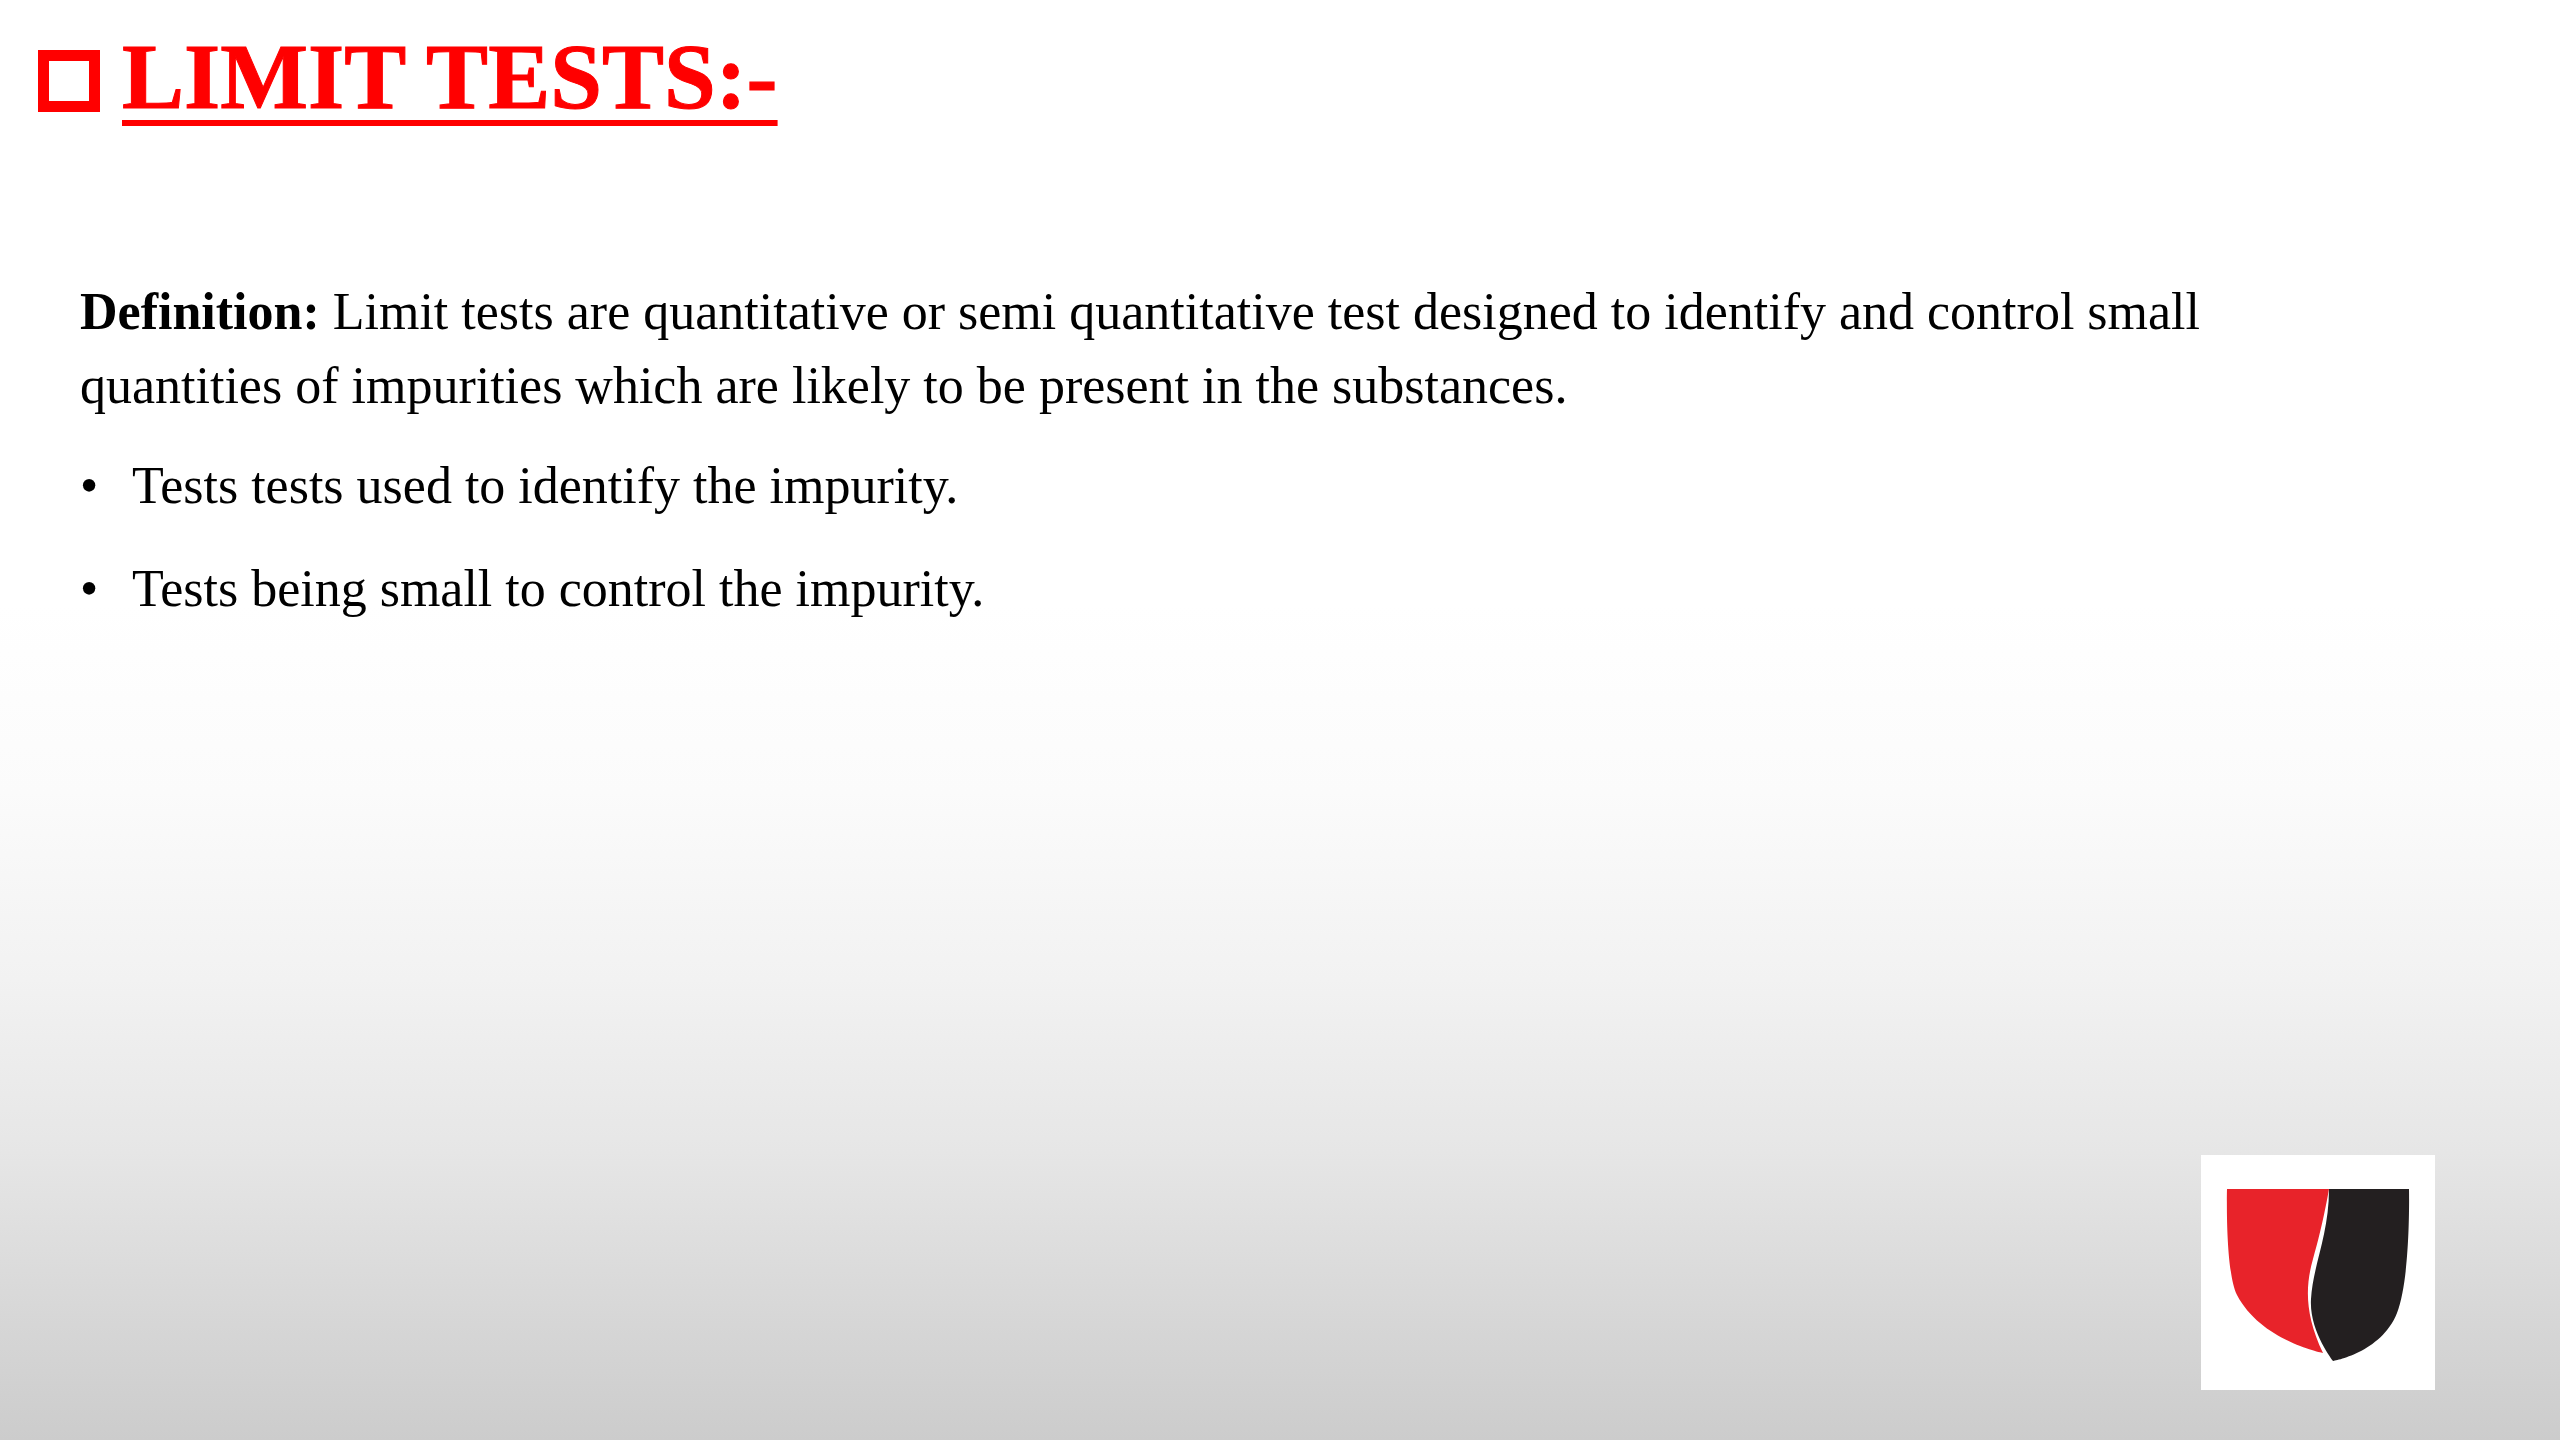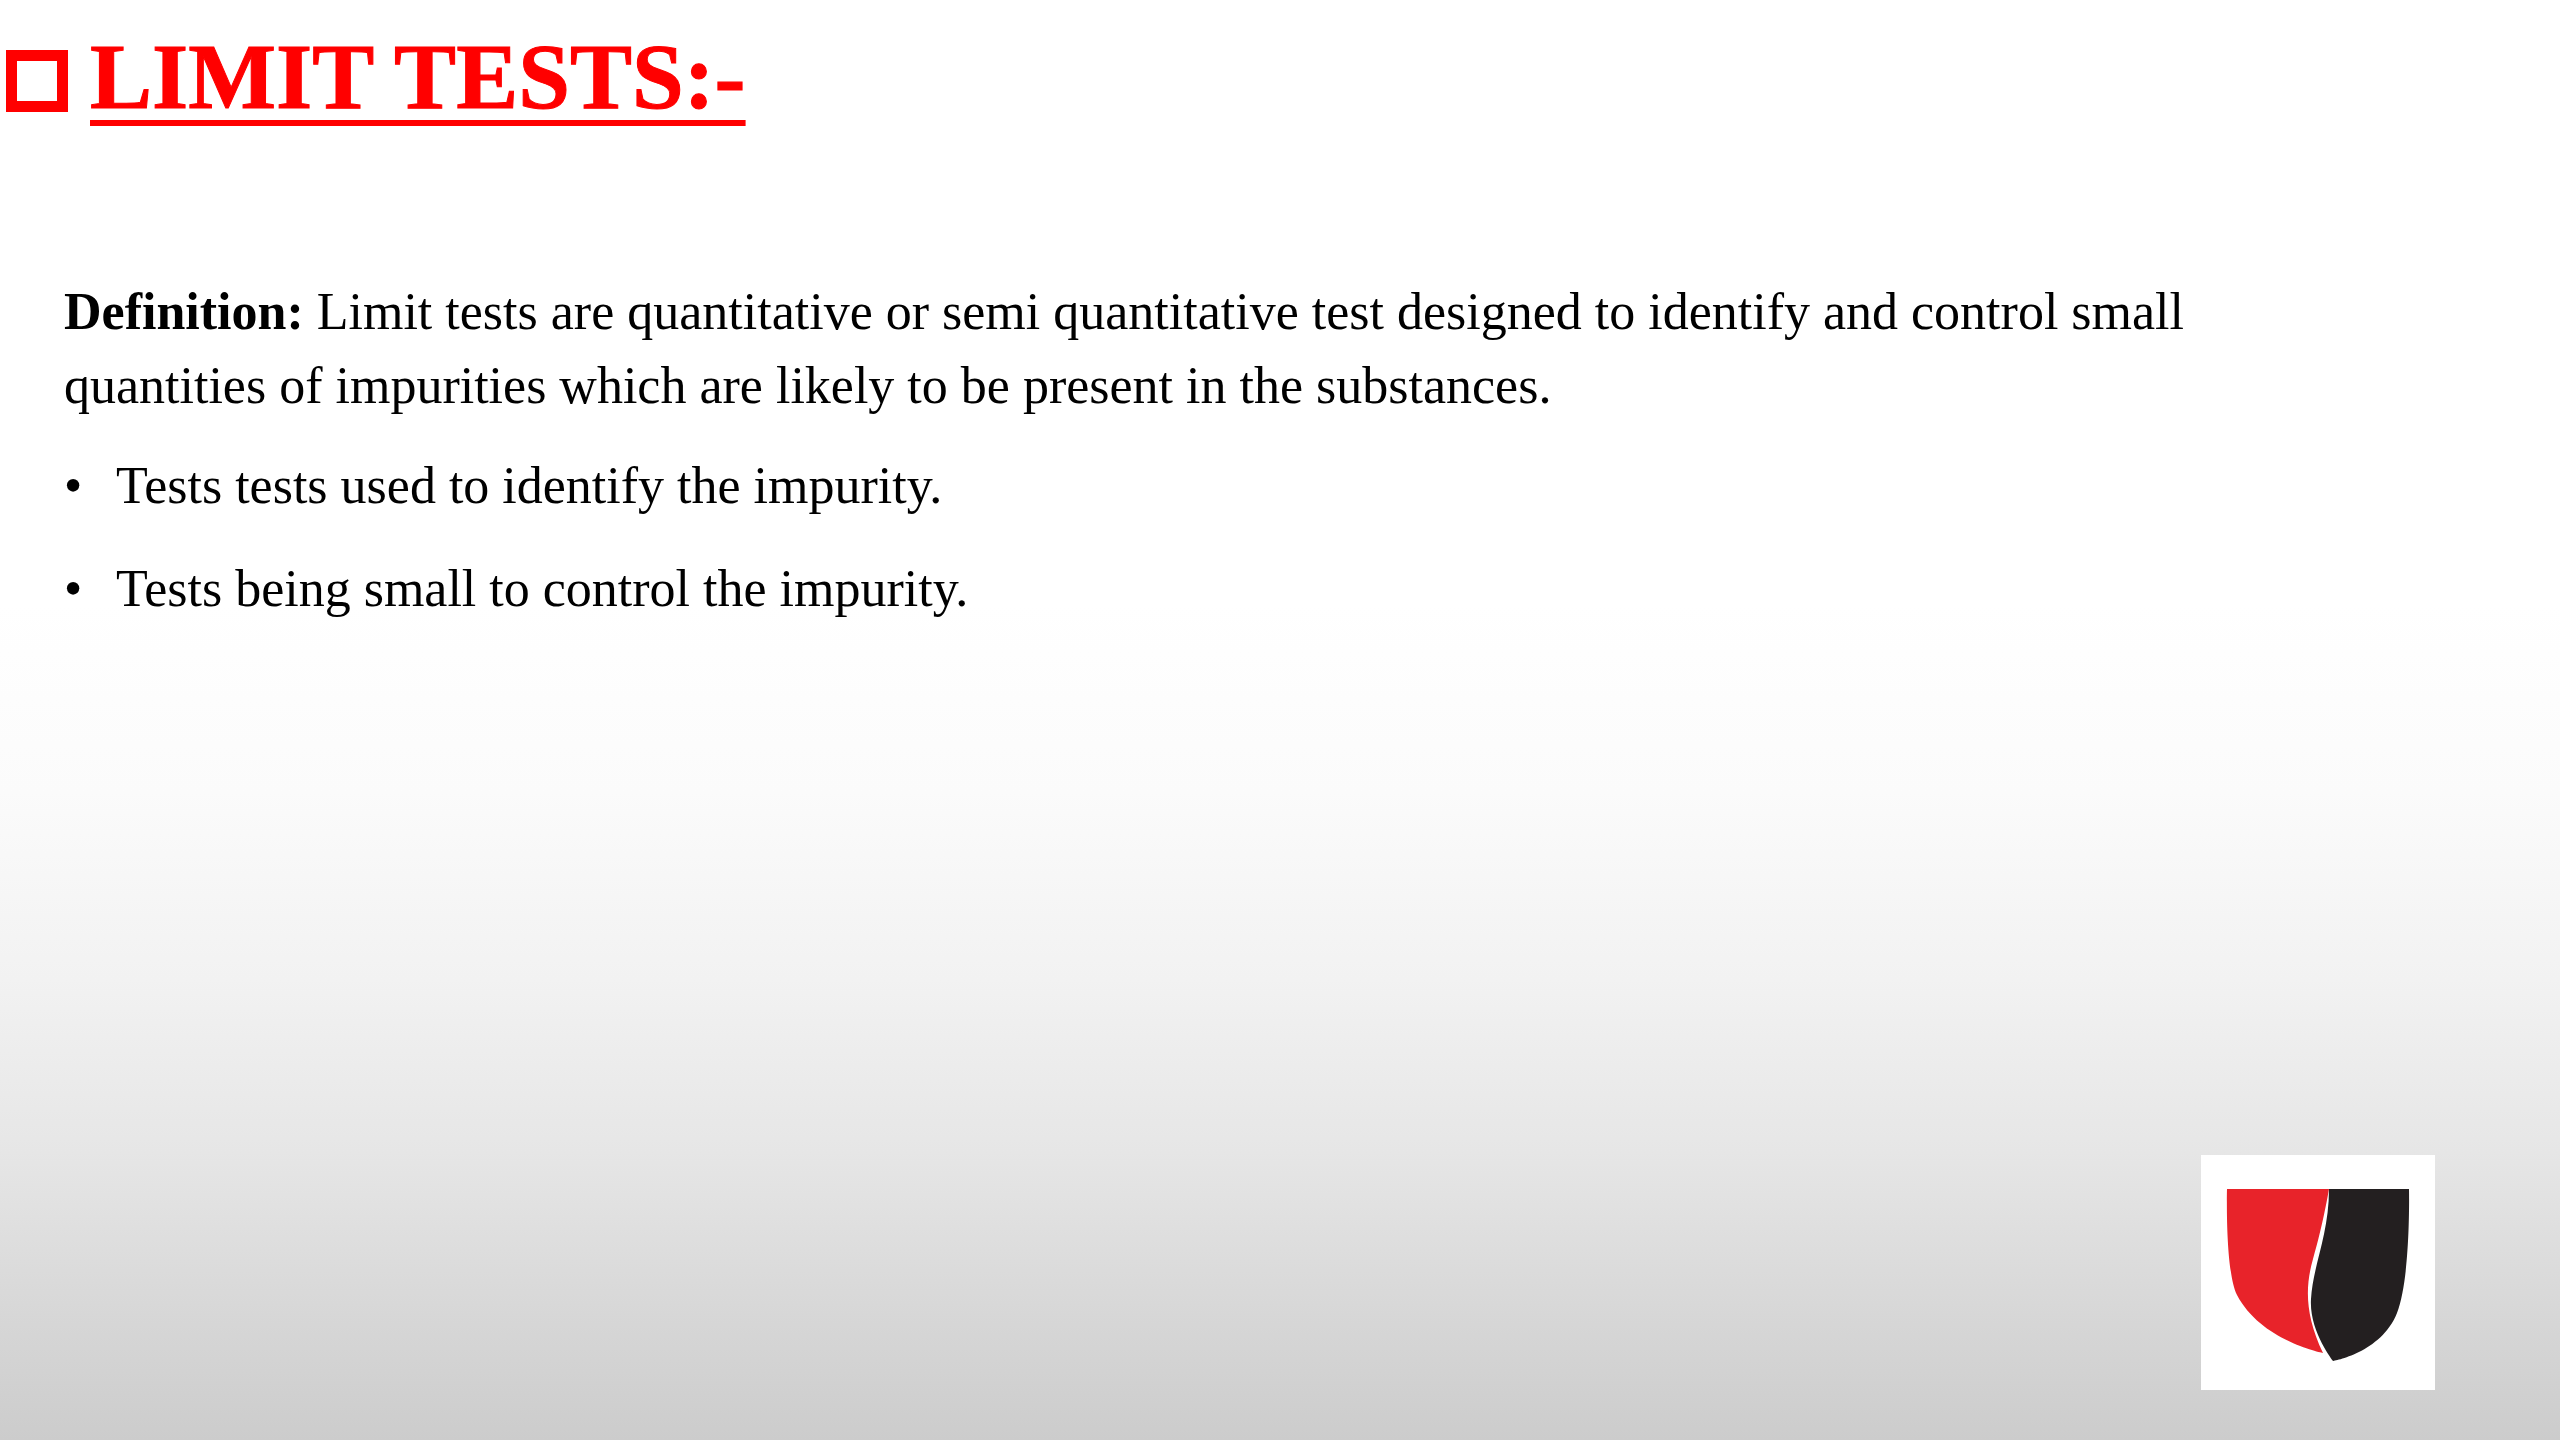--- a/index.html
+++ b/index.html
@@ -17,21 +17,21 @@
     width: 2560px;
     height: 1440px;
     background: linear-gradient(to bottom, #ffffff 0%, #ffffff 42%, #fbfbfb 55%, #f2f2f2 68%, #e6e6e6 80%, #d6d6d6 92%, #cccccc 100%);
     box-sizing: border-box;
     overflow: hidden;
   }
 
   
   .title-row {
     position: absolute;
-    left: 6px;
+    left: 38px;
     top: 28px;
     display: flex;
     align-items: flex-start;
     white-space: nowrap;
   }
   .title-bullet {
     display: inline-block;
     width: 62px;
     height: 62px;
     border: 11px solid #ff0000;
@@ -49,21 +49,21 @@
     letter-spacing: 0px;
     text-decoration: underline;
     text-decoration-thickness: 6px;
     text-underline-offset: 12px;
     -webkit-text-stroke: 1px #ff0000;
   }
 
   
   .body-block {
     position: absolute;
-    left: 64px;
+    left: 80px;
     top: 275px;
     width: 2300px;
   }
   .para {
     font-family: "Liberation Serif", serif;
     font-size: 52px;
     line-height: 1.42;
     color: #000000;
     margin: 0 0 26px 0;
     width: 2250px;

